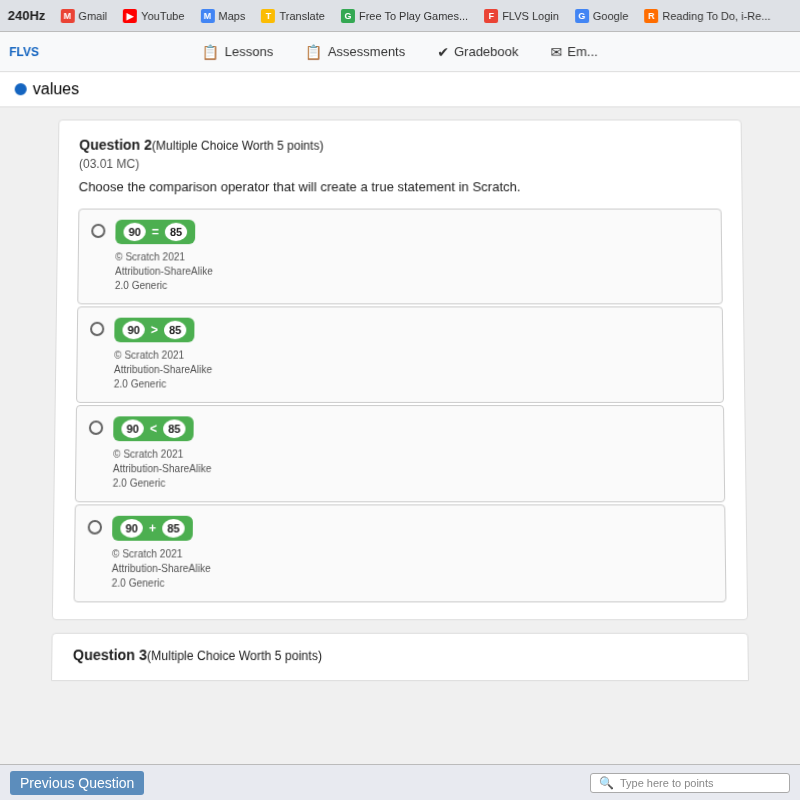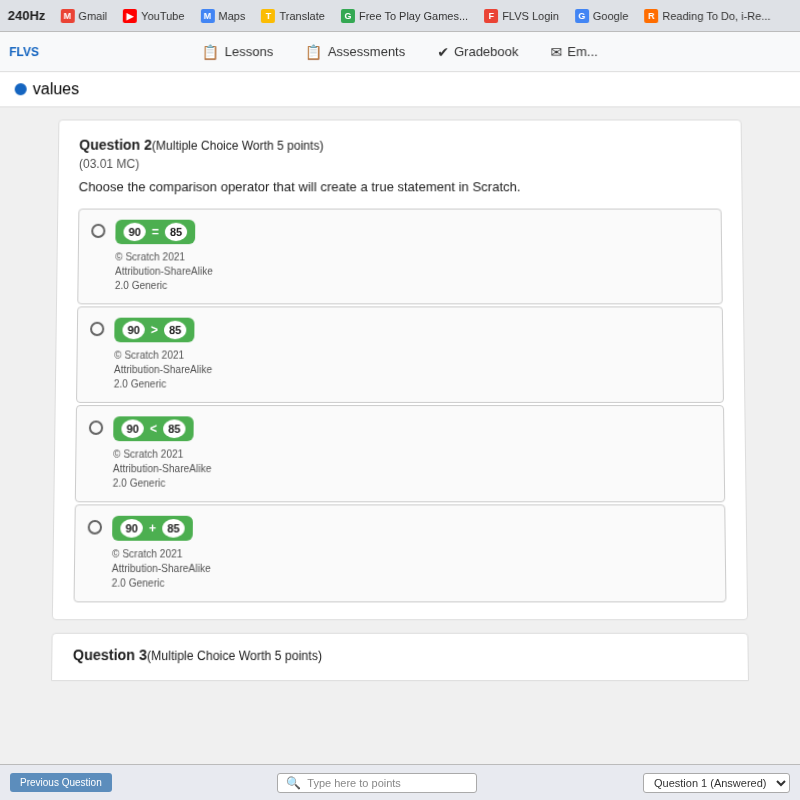--- a/index.html
+++ b/index.html
@@ -221,21 +221,21 @@
       display: flex;
       align-items: center;
       justify-content: space-between;
       padding: 0 10px;
       border-top: 1px solid #bbb;
       z-index: 100;
     }
     .prev-question-btn {
       background: #5c8dbc;
       color: white;
-      font-size: 10px;
+      font-size: 14px;
       padding: 4px 10px;
       border-radius: 3px;
       border: none;
       cursor: pointer;
     }
     .search-bar {
       display: flex;
       align-items: center;
       background: white;
       border: 1px solid #aaa;
@@ -412,16 +412,13 @@
 
   </div>
 </div>
 
 <div class="bottom-bar">
   <button class="prev-question-btn">Previous Question</button>
   <div class="search-bar">
     <span class="search-icon-sm">🔍</span>
     <span>Type here to points</span>
   </div>
-  <select class="question-select">
-    <option>Question 1 (Answered)</option>
-  </select>
 </div>
 
 </body></html>

